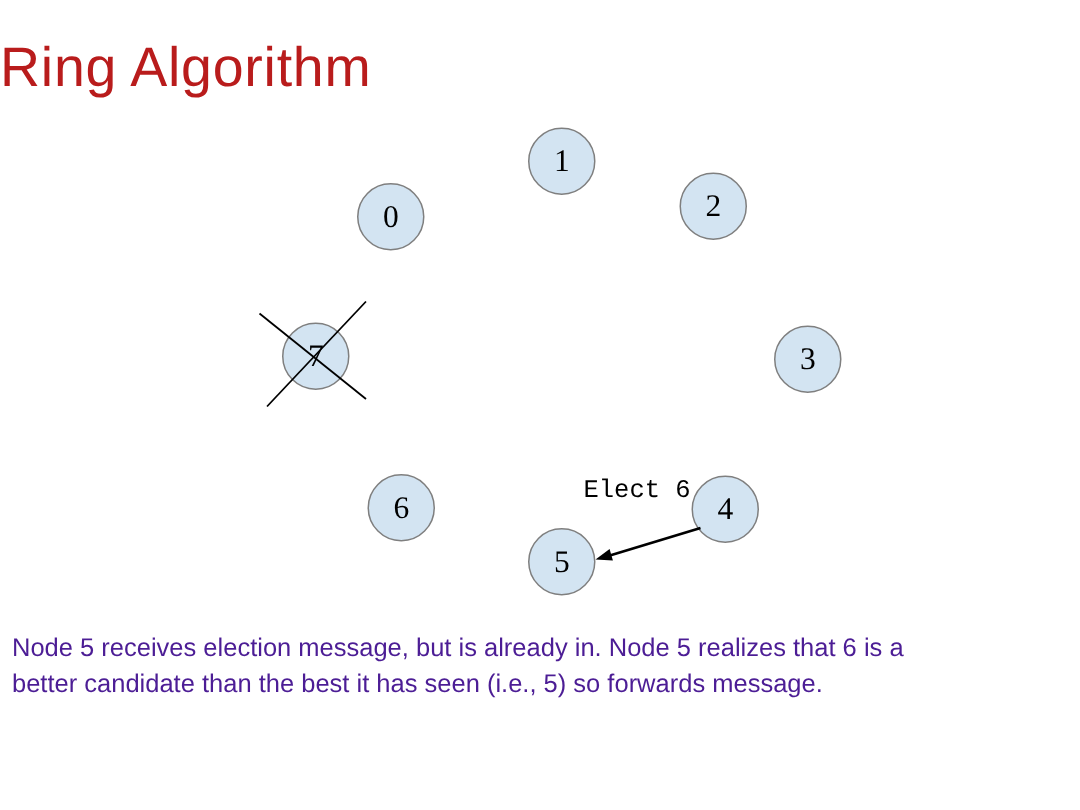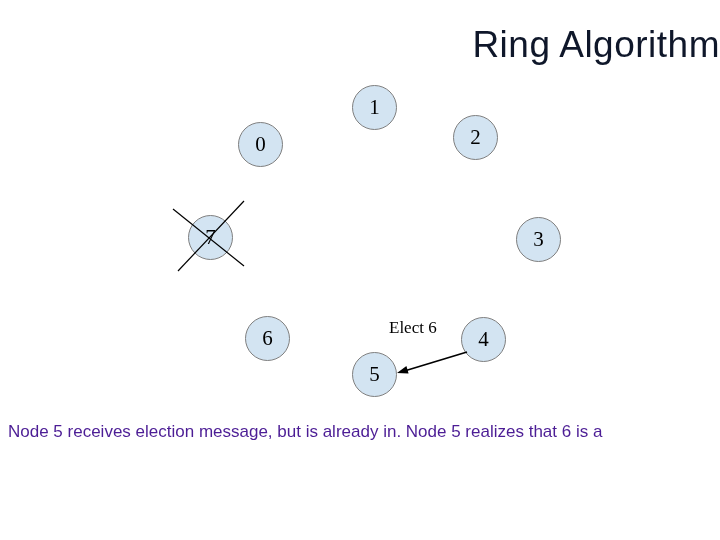--- a/index.html
+++ b/index.html
@@ -9,25 +9,25 @@
     height: 540px;
     background: #ffffff;
     overflow: hidden;
     font-family: "Liberation Sans", sans-serif;
   }
   .title {
     position: absolute;
     top: 24px;
     left: 0;
     width: 720px;
-    text-align: right;
+    text-align: left;
     font-size: 37px;
     line-height: 42px;
     letter-spacing: 0.5px;
-    color: #0f172a;
+    color: #b91c1c;
     font-family: "Liberation Sans", sans-serif;
   }
   .node {
     position: absolute;
     width: 45px;
     height: 45px;
     box-sizing: border-box;
     border: 1px solid #7f7f7f;
     border-radius: 50%;
     background: #d3e4f2;
@@ -49,21 +49,21 @@
     pointer-events: none;
   }
   .elect-label {
     position: absolute;
     left: 389px;
     top: 318px;
     font-size: 17px;
     line-height: 19px;
     color: #000000;
     white-space: nowrap;
-    font-family: Liberation Serif, serif;
+    font-family: Liberation Mono, monospace;
   }
   .caption {
     position: absolute;
     left: 8px;
     top: 420px;
     width: 710px;
     font-size: 17px;
     line-height: 24px;
     color: #4c1d95;
     font-family: "Liberation Sans", sans-serif;
@@ -112,15 +112,16 @@
     <g>
       <line x1="467" y1="352" x2="406" y2="370.5" stroke="#000000" stroke-width="1.8"></line>
       <polygon points="397,373 406.4,366.0 408.6,373.6" fill="#000000"></polygon>
     </g>
   </svg>
 
   <div class="elect-label">Elect 6</div>
 
   <div class="caption">
     <div>Node 5 receives election message, but is already in. Node 5 realizes that 6 is a</div>
+    <div>better candidate than the best it has seen (i.e., 5) so forwards message.</div>
   </div>
 
 </div>
 
 </body></html>

